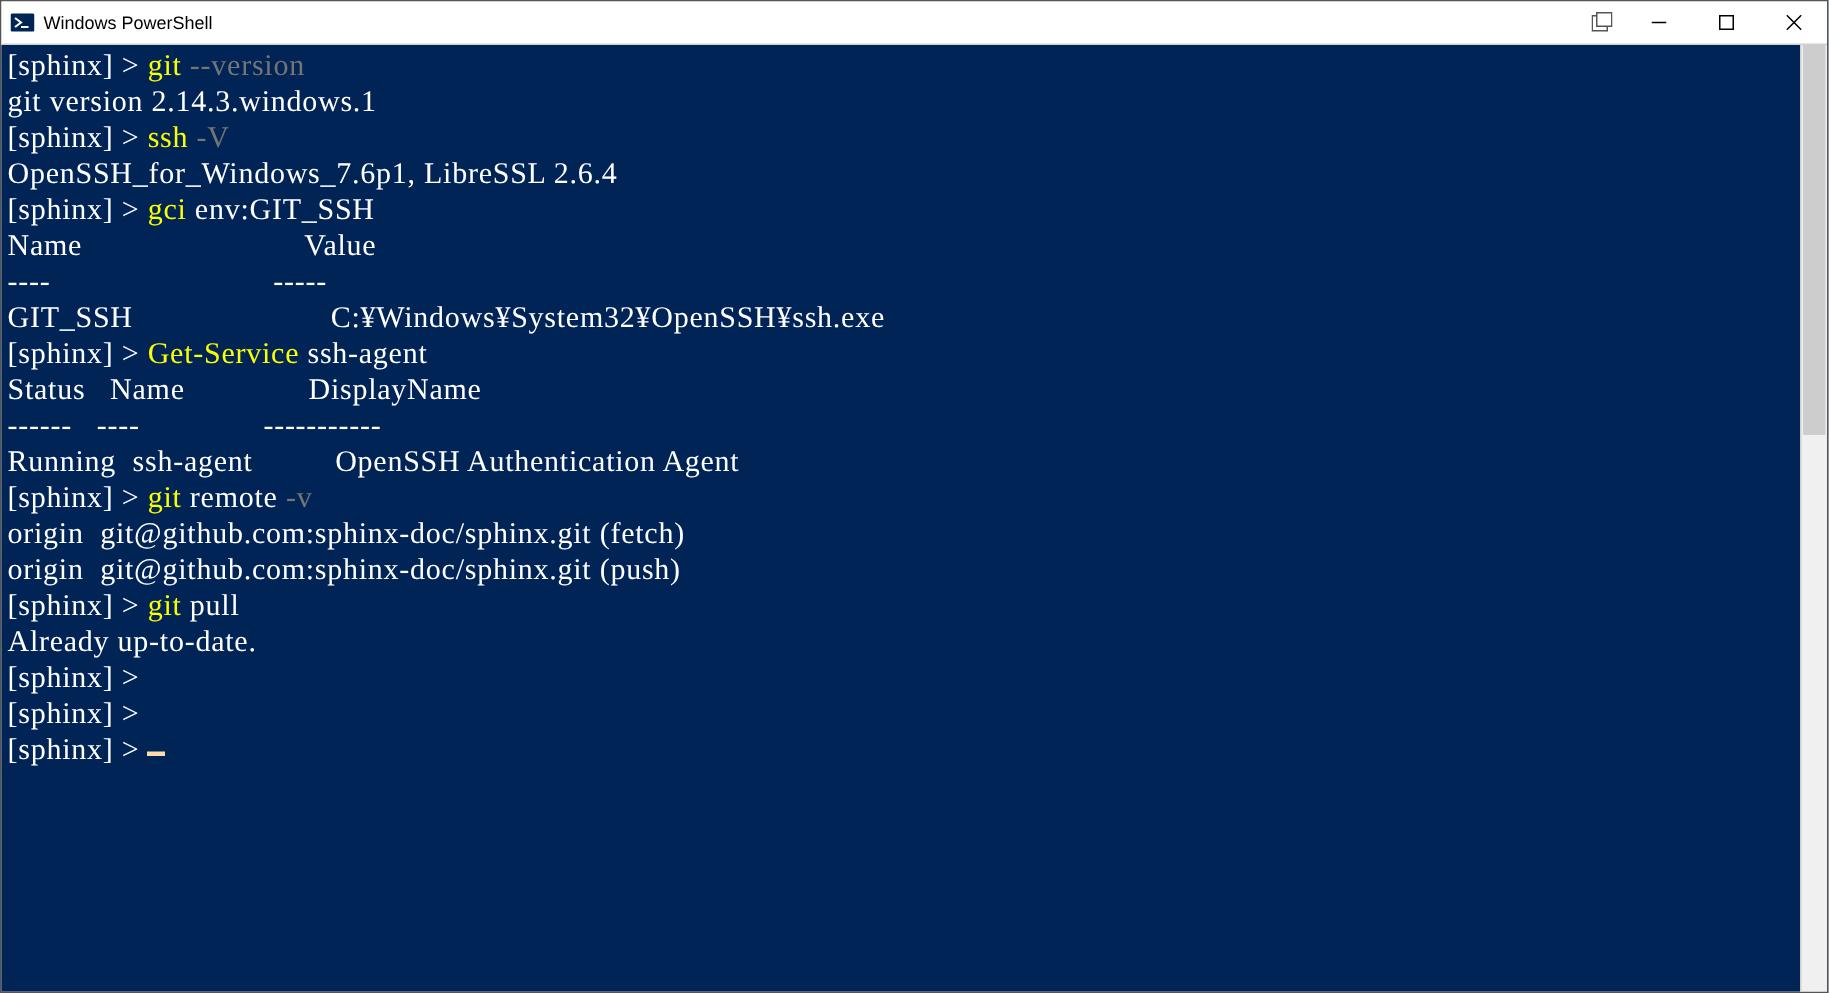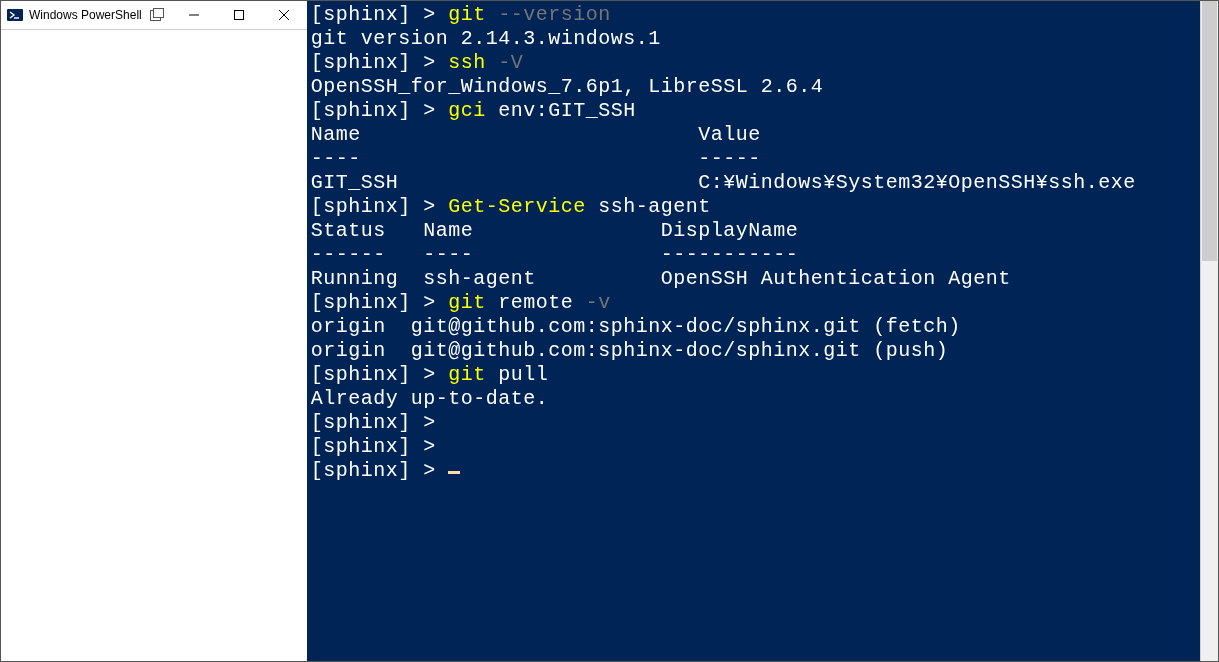--- a/index.html
+++ b/index.html
@@ -1,25 +1,25 @@
 <!DOCTYPE html>
 <html><head>
 <meta charset="utf-8">
 <style>
   html,body{margin:0;padding:0;height:100%;font-family:Segoe UI,Tahoma,sans-serif;background:#fff;}
-  .window{width:1219px;height:662px;box-sizing:border-box;border:1px solid #555;display:flex;flex-direction:row;background:#fff;}
+  .window{width:1219px;height:662px;box-sizing:border-box;border:1px solid #555;display:flex;flex-direction:column;background:#fff;}
   .titlebar{height:28px;background:#fff;display:flex;align-items:center;border-bottom:1px solid #d0d0d0;}
   .appicon{width:16px;height:16px;margin:0 6px;display:inline-flex;align-items:center;justify-content:center;}
   .title{font-size:12px;color:#000;flex:0 0 auto;}
   .spacer{flex:1 1 auto;}
   .winbtn{width:45px;height:28px;display:flex;align-items:center;justify-content:center;color:#000;}
   .winbtn svg{display:block;}
   .tabicon{width:30px;height:28px;display:flex;align-items:center;justify-content:center;color:#555;}
   .body{flex:1 1 auto;display:flex;min-height:0;}
-  .term{flex:1 1 auto;background:#012456;color:#ffffff;font-family:Liberation Mono, monospace;font-size:20px;line-height:24px;padding:2px 0 0 4px;white-space:pre;overflow:hidden;letter-spacing:0.5px;}
+  .term{flex:1 1 auto;background:#012456;color:#ffffff;font-family:Liberation Serif, serif;font-size:20px;line-height:24px;padding:2px 0 0 4px;white-space:pre;overflow:hidden;letter-spacing:0.5px;}
   .scrollbar{width:17px;background:#f0f0f0;position:relative;border-left:1px solid #d0d0d0;}
   .thumb{position:absolute;left:1px;right:1px;top:0;height:260px;background:#cdcdcd;}
   .c-w{color:#ffffff;}
   .c-y{color:#fcff00;}
   .c-g{color:#757575;}
   .cursor{display:inline-block;width:12px;height:3px;background:#fedba9;vertical-align:baseline;margin-bottom:2px;}
 </style>
 </head>
 <body>
 

